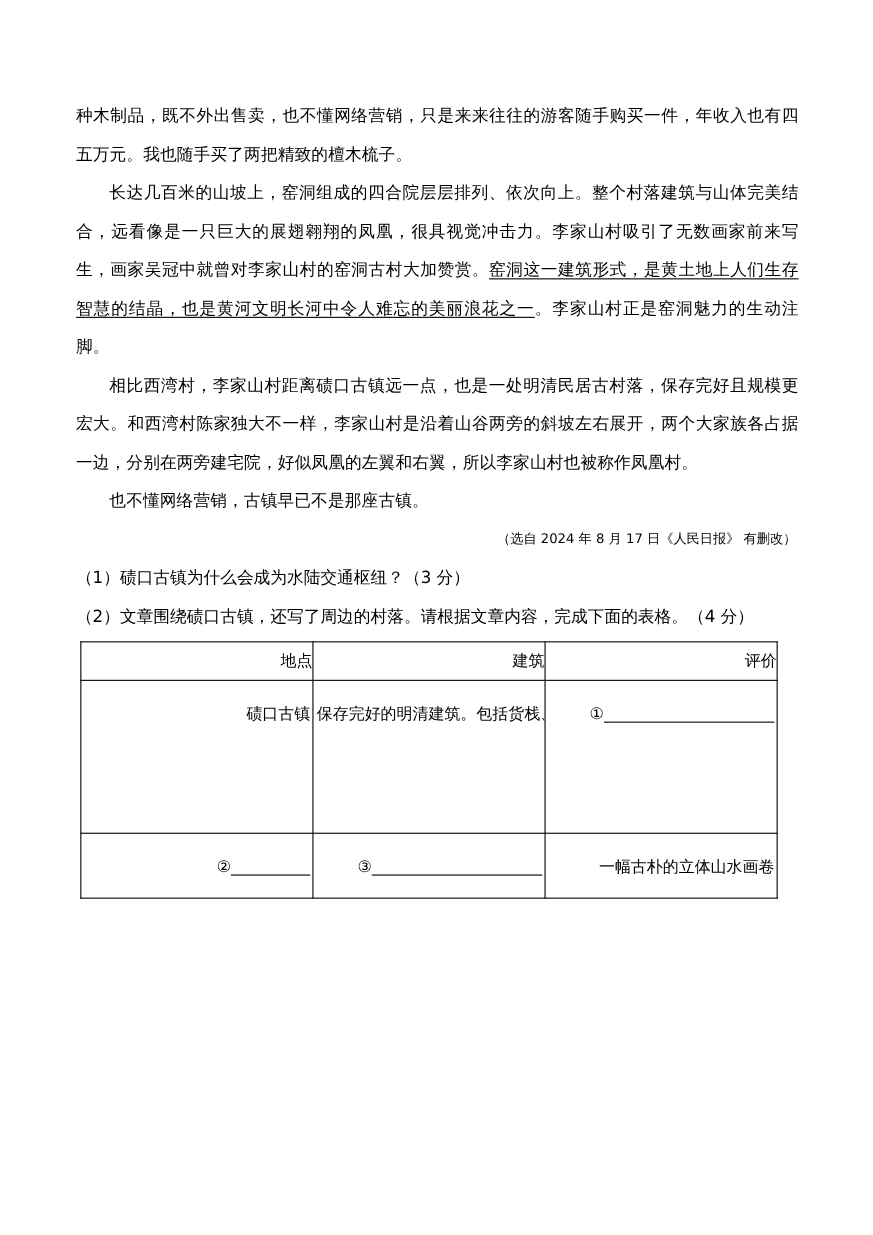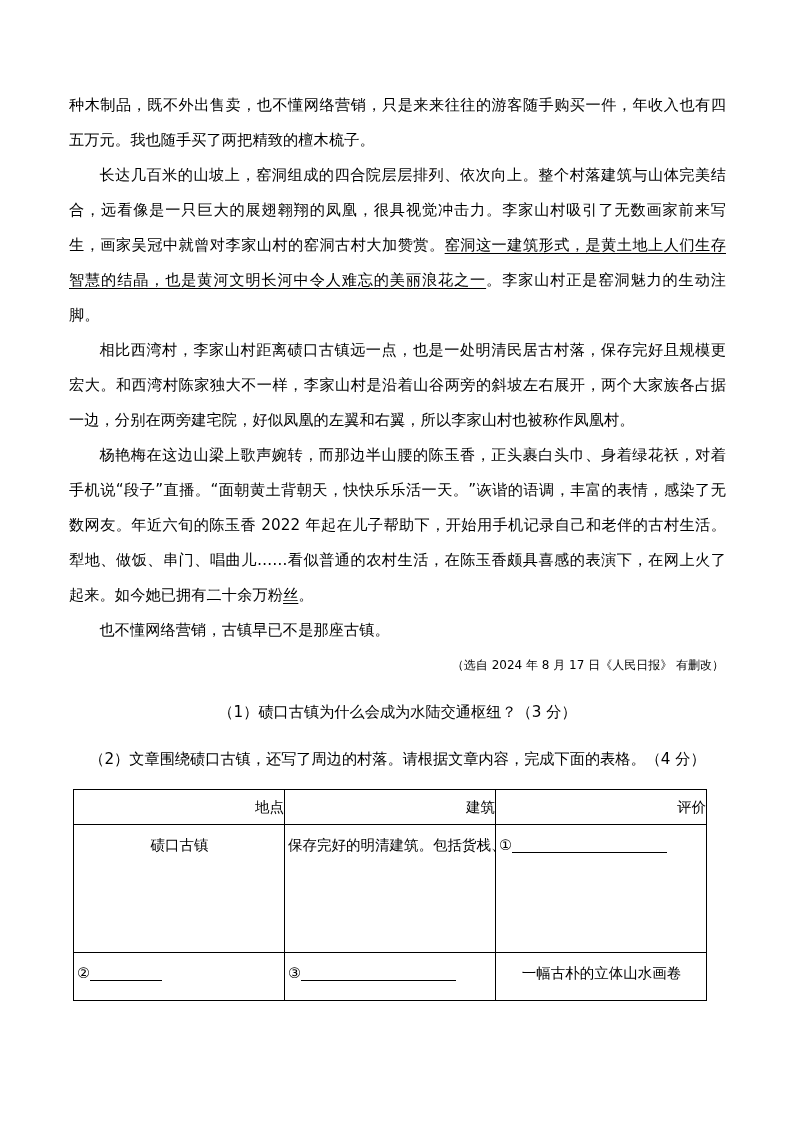--- a/index.html
+++ b/index.html
@@ -48,43 +48,44 @@
     text-decoration-thickness: 1px;
   }
   .attribution {
     margin: 0;
     font-size: 12px;
     line-height: 35px;
     text-align: right;
     padding-right: 2px;
   }
   p.question {
-    margin: 12px;
+    margin: 0;
     font-size: 15.2px;
     line-height: 35px;
-    text-align: center;
+    text-align: left;
     text-indent: 0;
     word-break: break-all;
   }
   table.answer-table {
     border-collapse: collapse;
     width: 634px;
     margin-top: 5px;
     margin-left: 4px;
     table-layout: fixed;
   }
   table.answer-table td, table.answer-table th {
     border: 1px solid #000000;
     font-size: 14.5px;
     font-weight: normal;
-    padding: 5px 2px 4px 3px;
+    padding: 16px 2px 4px 3px;
     vertical-align: top;
     line-height: 30px;
     overflow: hidden;
     white-space: nowrap;
+    text-align: right;
   }
   table.answer-table th {
     text-align: right;
     height: 34px;
     line-height: 34px;
     padding: 0;
     vertical-align: middle;
   }
   td.c-loc { width: 125px; }
   td.c-arch { width: 250px; }
@@ -114,21 +115,20 @@
 <div class="page">
   <div class="content">
 
     <p class="para noindent" id="p1"><span>种木制品，既不外出售卖，也不懂网络营销，只是来来往往的游客随手购买一件，年收入也有四五万元。我也随手买了两把精致的檀木梳子。</span></p>
 
     <p class="para" id="p3"><span>长达几百米的山坡上，窑洞组成的四合院层层排列、依次向上。整个村落建筑与山体完美结合，远看像是一只巨大的展翅翱翔的凤凰，很具视觉冲击力。李家山村吸引了无数画家前来写生，画家吴冠中就曾对李家山村的窑洞古村大加赞赏。</span><span class="u">窑洞这一建筑形式，是黄土地上人们生存智慧的结晶，也是黄河文明长河中令人难忘的美丽浪花之一</span><span>。李家山村正是窑洞魅力的生动注脚。</span></p>
 
     <p class="para" id="p2"><span>相比西湾村，李家山村距离碛口古镇远一点，也是一处明清民居古村落，保存完好且规模更宏大。和西湾村陈家独大不一样，李家山村是沿着山谷两旁的斜坡左右展开，两个大家族各占据一边，分别在两旁建宅院，好似凤凰的左翼和右翼，所以李家山村也被称作凤凰村。</span></p>
 
 
-    <p class="para" id="p5"><span>杨艳梅在这边山梁上歌声婉转，而那边半山腰的陈玉香，正头裹白头巾、身着绿花袄，对着手机说“段子”直播。“面朝黄土背朝天，快快乐乐活一天。”诙谐的语调，丰富的表情，感染了无数网友。年近六旬的陈玉香 2022 年起在儿子帮助下，开始用手机记录自己和老伴的古村生活。犁地、做饭、串门、唱曲儿……看似普通的农村生活，在陈玉香颇具喜感的表演下，在网上火了起来。如今她已拥有二十余万粉</span><span class="u">丝</span><span>。</span></p>
 
 
     <p class="para" id="p7"><span>也不懂网络营销，古镇早已不是那座古镇。</span></p>
 
     <p class="attribution">（选自 2024 年 8 月 17 日《人民日报》 有删改）</p>
 
     <p class="question">（1）碛口古镇为什么会成为水陆交通枢纽？（3 分）</p>
 
     <p class="question">（2）文章围绕碛口古镇，还写了周边的村落。请根据文章内容，完成下面的表格。（4 分）</p>
 

